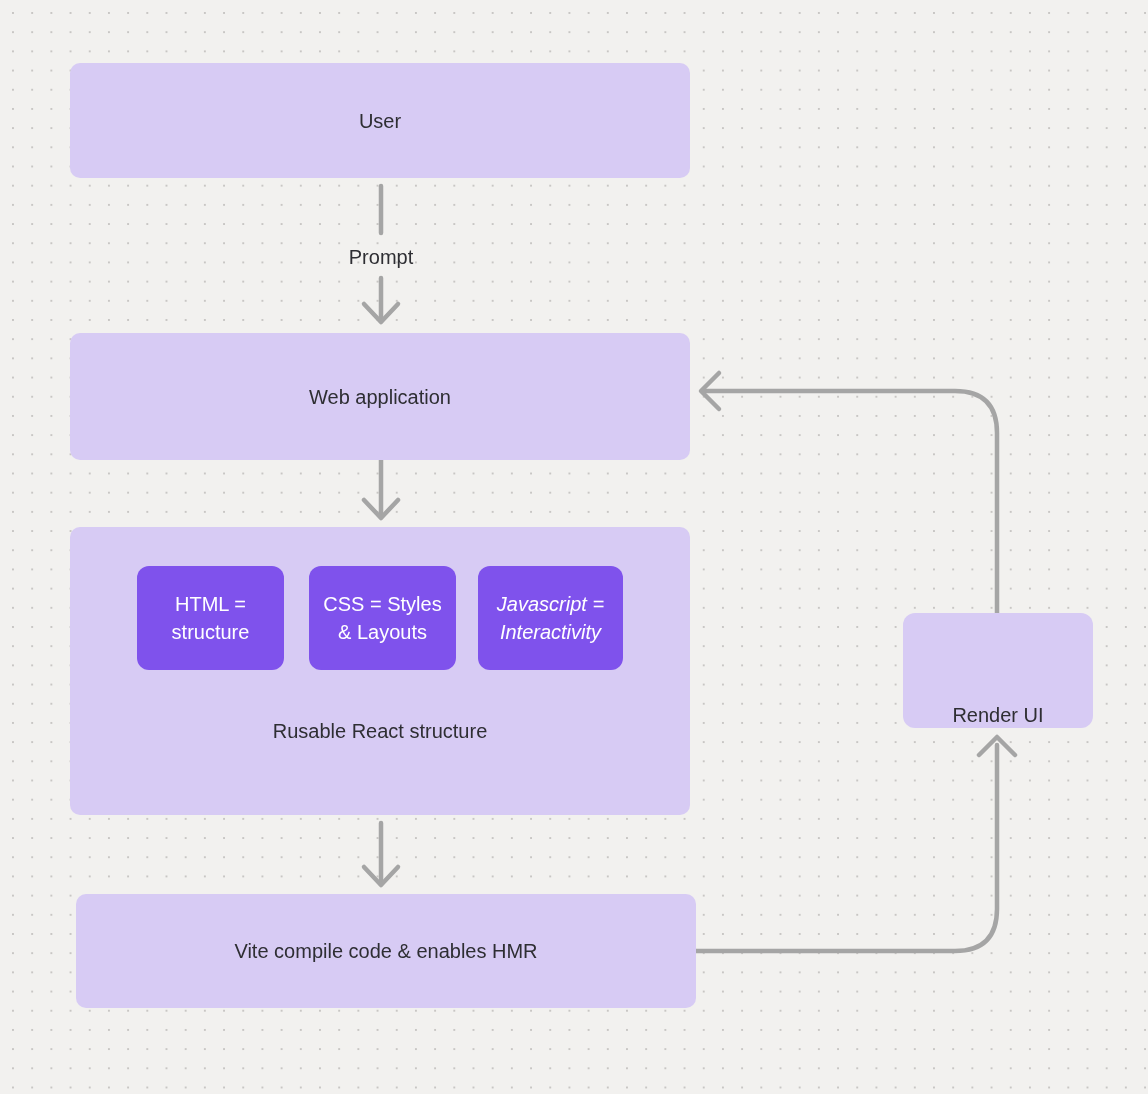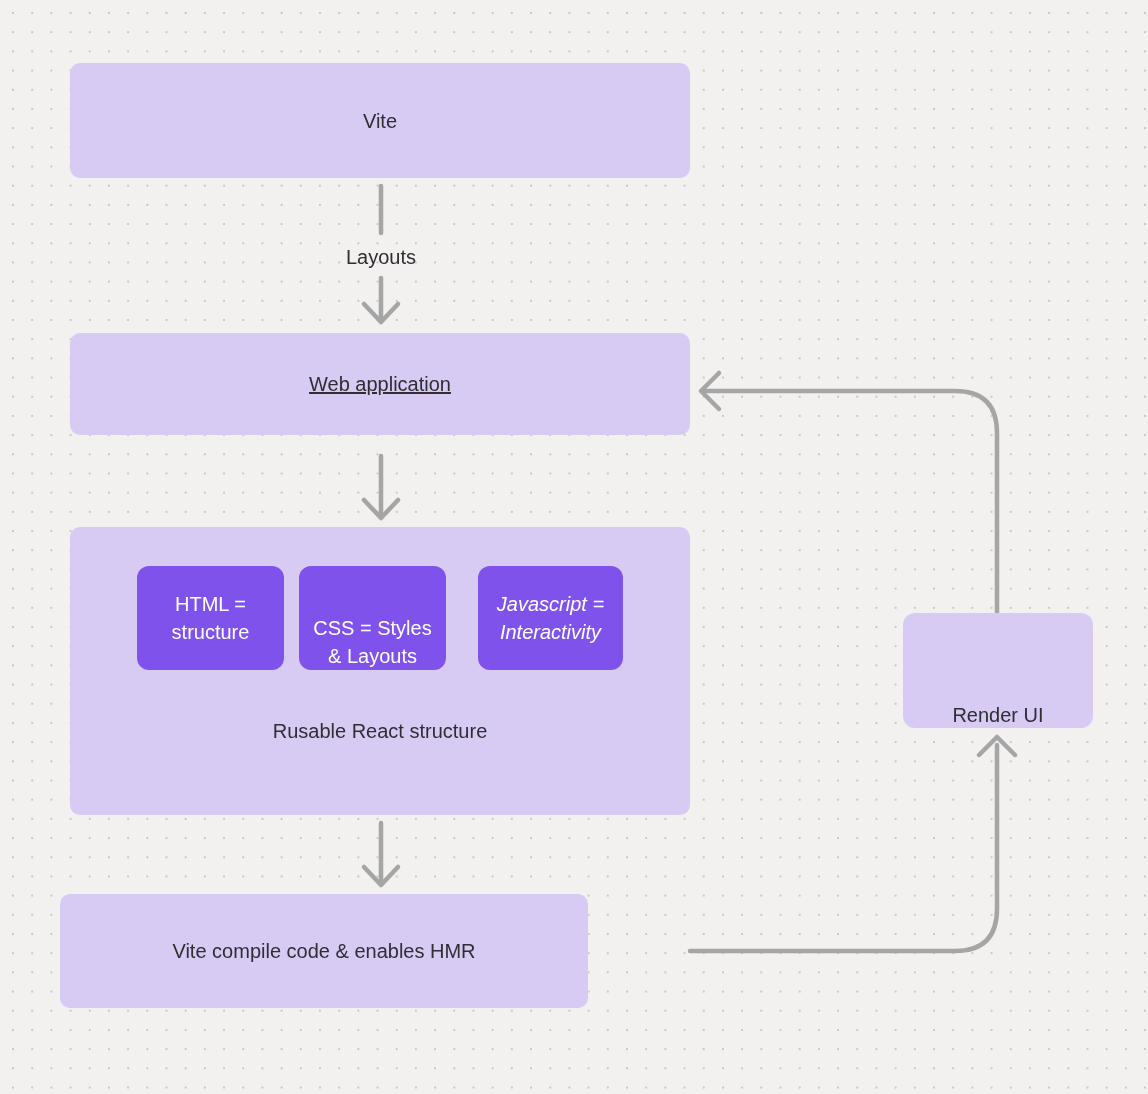--- a/index.html
+++ b/index.html
@@ -29,36 +29,36 @@
     position:absolute;
     display:flex;align-items:center;justify-content:center;
     text-align:center;
     background:var(--node-light);
     border-radius:10px;
     color:var(--text-dark);
     font-size:20px;
     line-height:26px;
   }
   .node-user{left:70px;top:63px;width:620px;height:115px;}
-  .node-web{left:70px;top:333px;width:620px;height:102px;text-decoration:underline;}
+  .node-web{left:70px;top:333px;width:620px;height:127px;}
   .node-container{left:70px;top:527px;width:620px;height:288px;display:block;}
-  .node-vite{left:60px;top:894px;width:528px;height:114px;}
+  .node-vite{left:76px;top:894px;width:620px;height:114px;}
   .node-render{left:903px;top:613px;width:190px;height:115px;border-radius:12px;align-items:flex-end;}
   .subnode{
     position:absolute;top:39px;height:104px;width:147px;
     display:flex;align-items:center;justify-content:center;
     background:var(--node-dark);
     border-radius:12px;
     color:var(--text-light);
     font-size:20px;line-height:28px;
     text-align:center;
     padding:0 14px;
   }
   .subnode-1{left:67px;}
-  .subnode-2{left:229px;align-items:flex-end;}
+  .subnode-2{left:239px;}
   .subnode-3{left:408px;width:145px;font-style:italic;}
   .group-label{
     position:absolute;left:0;top:190px;width:620px;
     text-align:center;color:var(--text-dark);
     font-size:20px;line-height:28px;
   }
   .edge-label{
     position:absolute;left:381px;top:257px;
     transform:translate(-50%,-50%);
     color:var(--text-dark);
@@ -89,24 +89,24 @@
       <path d="M690 951 L955 951 Q997 951 997 909 L997 745"></path>
       <path d="M979 755 L997 737 L1015 755"></path>
     </g>
     <g>
       <path d="M997 613 L997 433 Q997 391 955 391 L706 391"></path>
       <path d="M719 373 L701 391 L719 409"></path>
     </g>
   </svg>
 
   <div class="node node-user">
-    <span>Vite</span>
+    <span>User</span>
   </div>
 
-  <div class="edge-label">Layouts</div>
+  <div class="edge-label">Prompt</div>
 
   <div class="node node-web">
     <span>Web application</span>
   </div>
 
   <div class="node node-container">
     <div class="subnode subnode-1">
       <span>HTML = structure</span>
     </div>
     <div class="subnode subnode-2">

